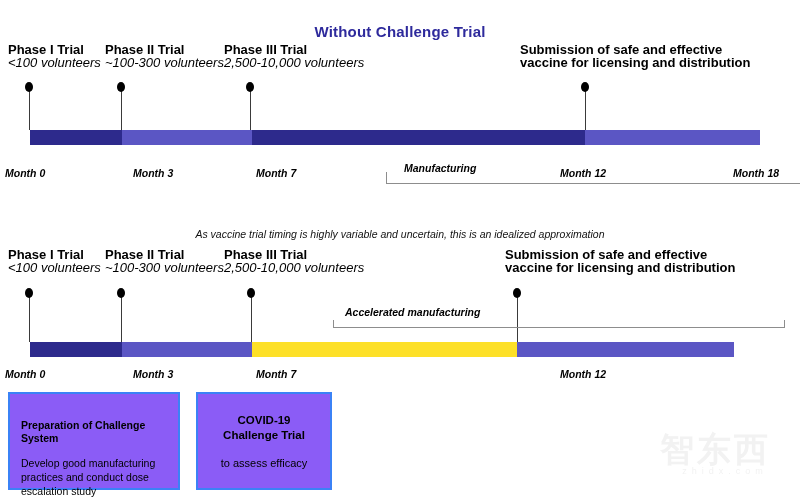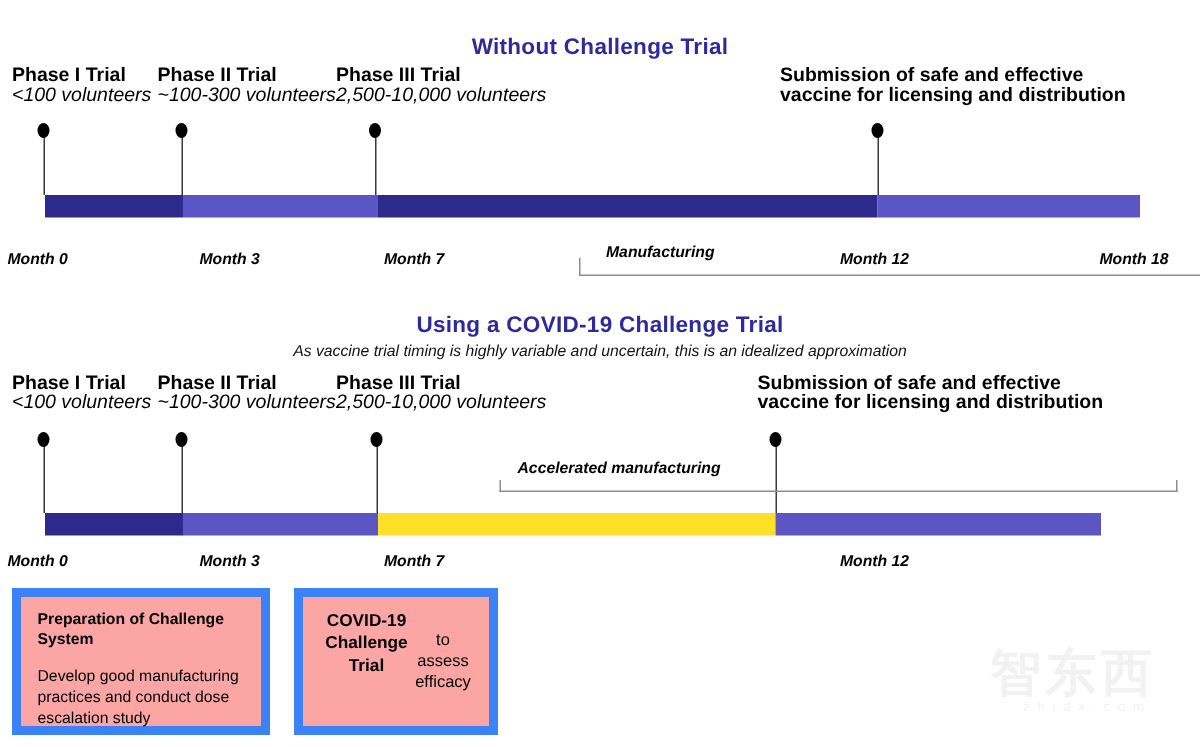--- a/index.html
+++ b/index.html
@@ -35,26 +35,26 @@
   
   .month{position:absolute;font-style:italic;font-weight:bold;font-size:10.5px;white-space:nowrap;color:#000;}
 
   
   .brk-line{position:absolute;height:1px;background:#8d8d8d;}
   .brk-tick{position:absolute;width:1px;background:#8d8d8d;}
   .brk-label{position:absolute;font-style:italic;font-weight:bold;font-size:10.5px;white-space:nowrap;color:#000;}
 
   
   .box{
-    position:absolute;background:#fca5a5;border:6px solid #3b82f6;
-    box-sizing:border-box;padding:9px 11px;
+    position:absolute;background:#8b5cf6;border:2px solid #3b82f6;
+    box-sizing:border-box;padding:25px 11px;
   }
   .box .bt{font-weight:bold;font-size:10.5px;line-height:13px;}
   .box .bb{font-size:10.5px;line-height:14px;margin-top:11px;}
-  .box.centered{text-align:center;display:flex;flex-direction:row;justify-content:center;}
+  .box.centered{text-align:center;display:flex;flex-direction:column;justify-content:center;}
   .box.centered .bt{font-size:11.5px;line-height:15px;}
   .box.centered .bb{margin-top:13px;font-size:11px;}
 
   
   .wm{position:absolute;color:#f2f2f2;pointer-events:none;user-select:none;}
   .wm-main{font-size:34px;font-weight:bold;letter-spacing:3px;line-height:34px;}
   .wm-sub{font-size:9px;letter-spacing:5px;text-align:center;}
   .wm-faint{color:#fafafa;font-size:26px;font-weight:bold;letter-spacing:6px;}
 </style>
 </head>
@@ -106,21 +106,20 @@
   <div class="month" style="left:5px;top:167px;">Month 0</div>
   <div class="month" style="left:133px;top:167px;">Month 3</div>
   <div class="month" style="left:256px;top:167px;">Month 7</div>
   <div class="month" style="left:560px;top:167px;">Month 12</div>
   <div class="month" style="left:733px;top:167px;">Month 18</div>
 
   <div class="brk-label" style="left:404px;top:162px;">Manufacturing</div>
   <div class="brk-line" style="left:386px;top:183px;width:414px;"></div>
   <div class="brk-tick" style="left:386px;top:172px;height:12px;"></div>
 
-  <div class="title" style="top:208px;">Using a COVID-19 Challenge Trial</div>
   <div class="subtitle" style="top:228px;">As vaccine trial timing is highly variable and uncertain, this is an idealized approximation</div>
 
   <div class="callout" style="left:8px;top:248px;">
     <div class="ct">Phase I Trial</div>
     <div class="cs">&lt;100 volunteers</div>
   </div>
   <div class="callout" style="left:105px;top:248px;">
     <div class="ct">Phase II Trial</div>
     <div class="cs">~100-300 volunteers</div>
   </div>

